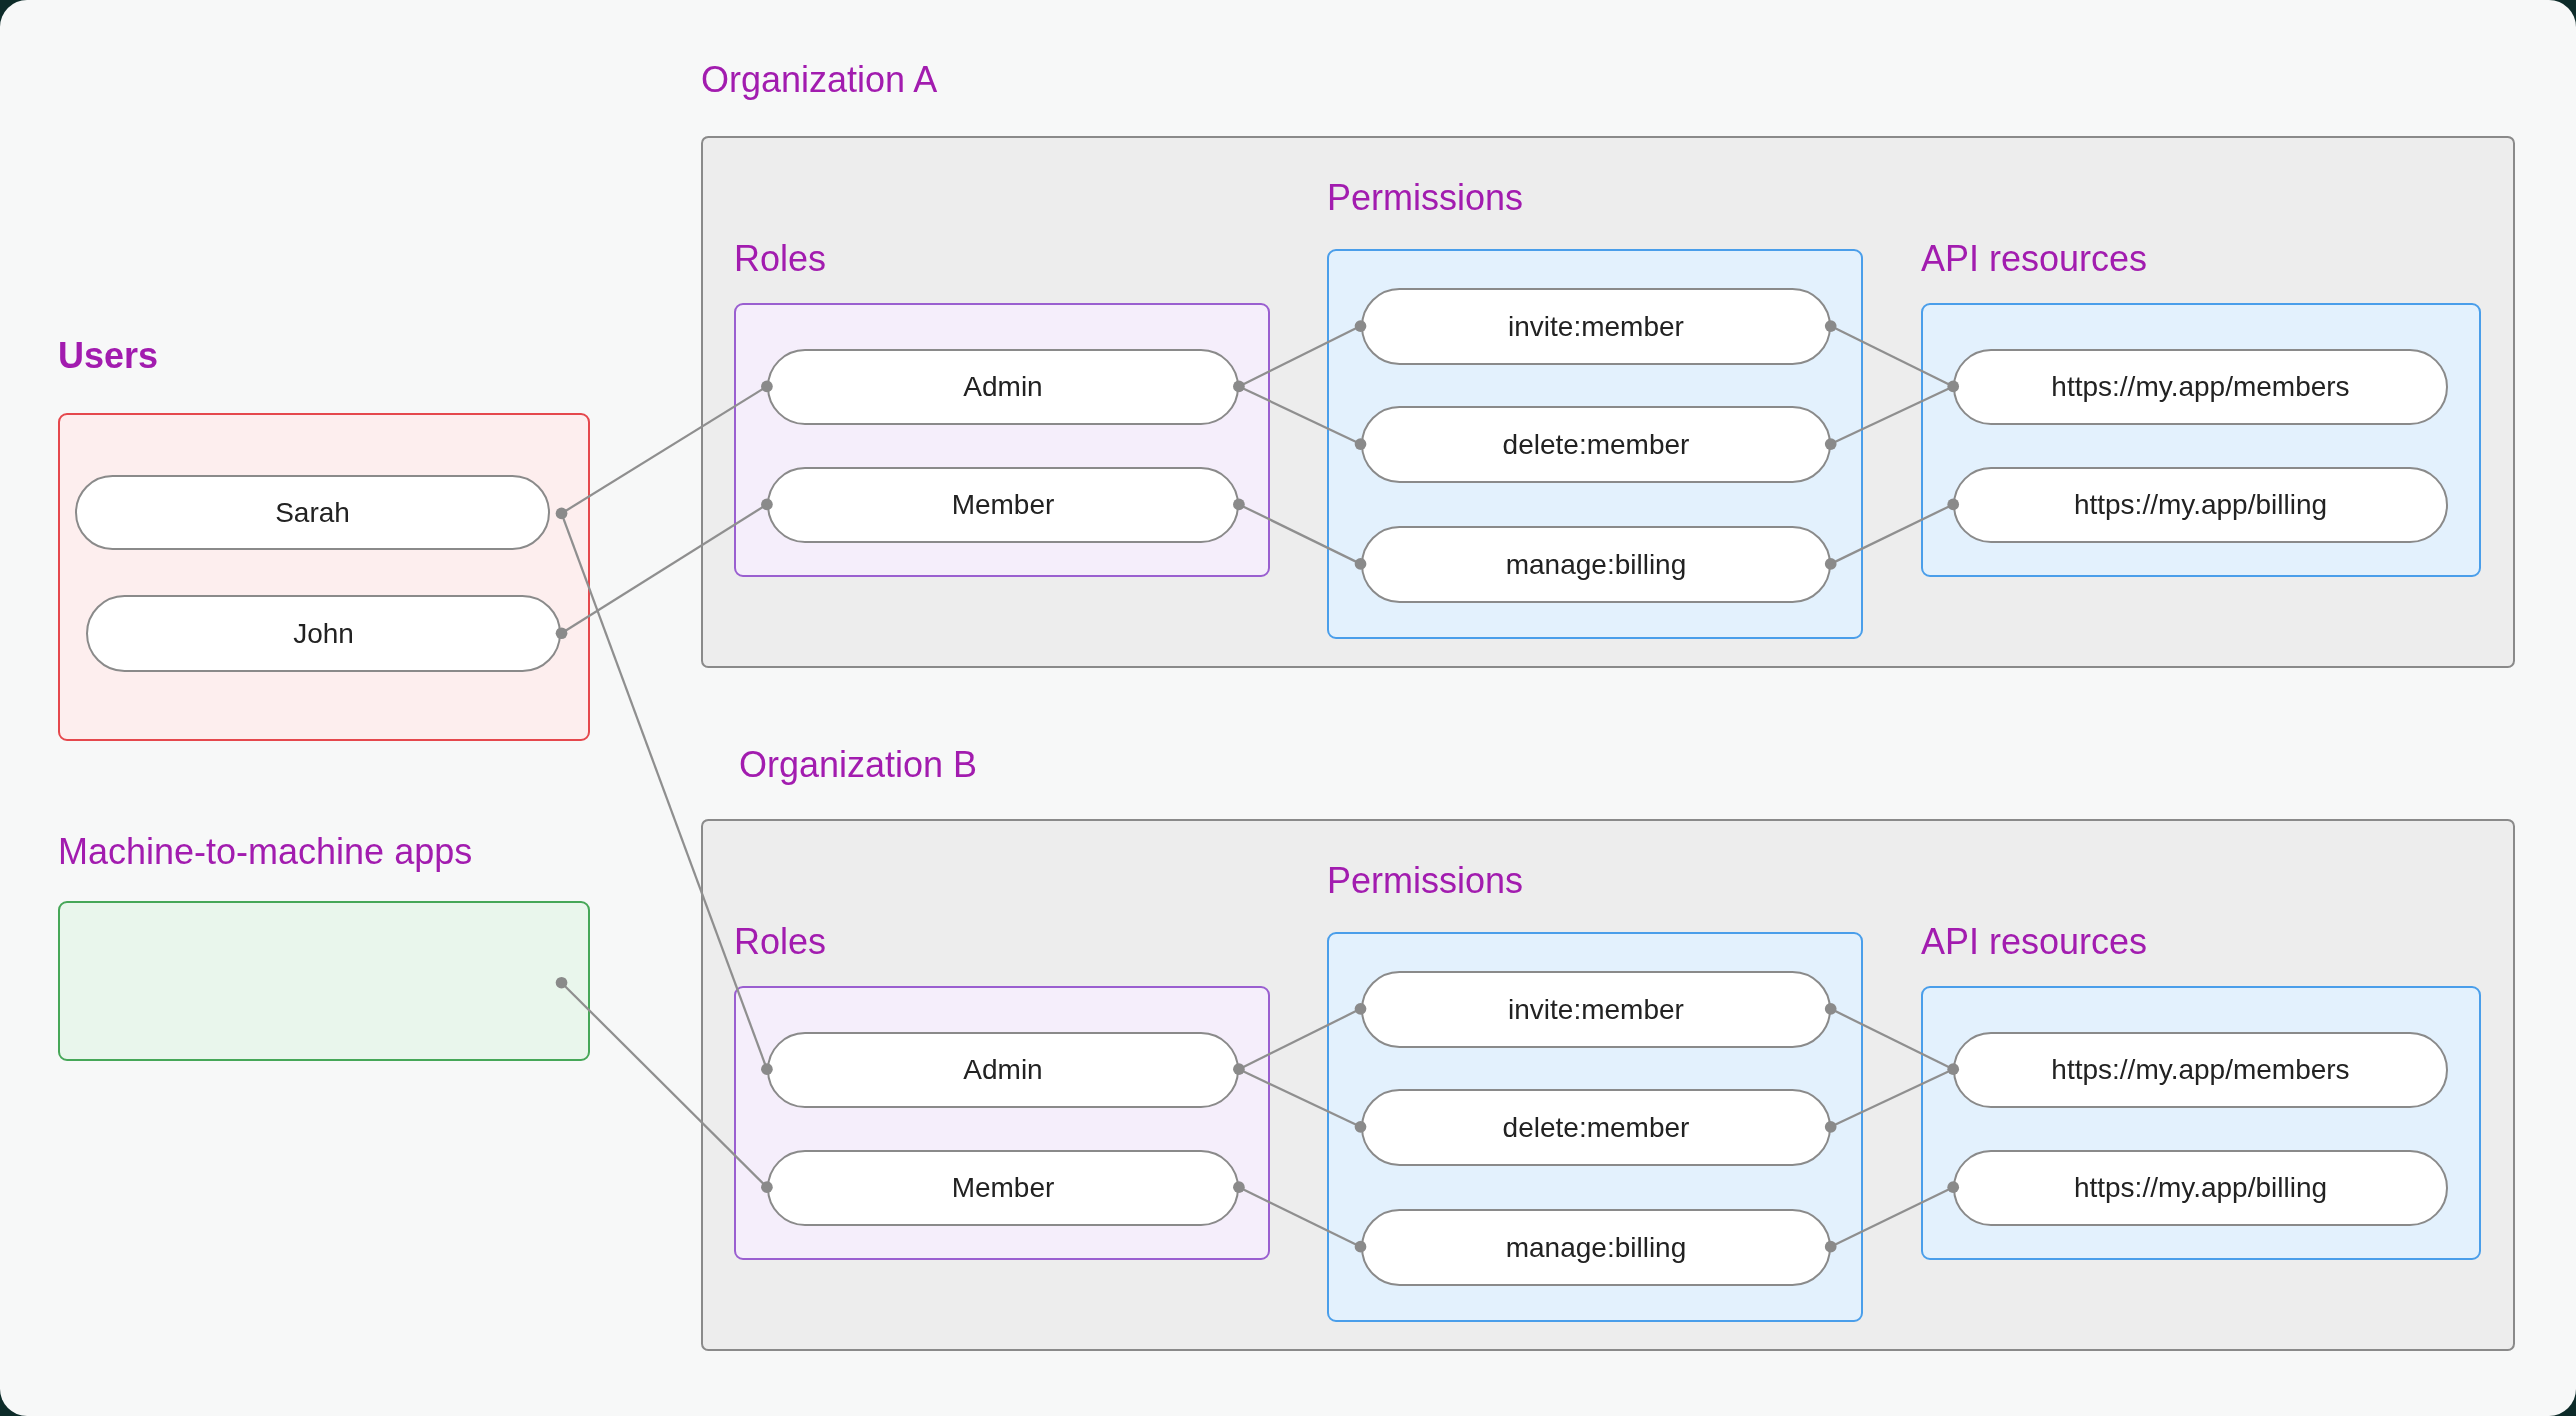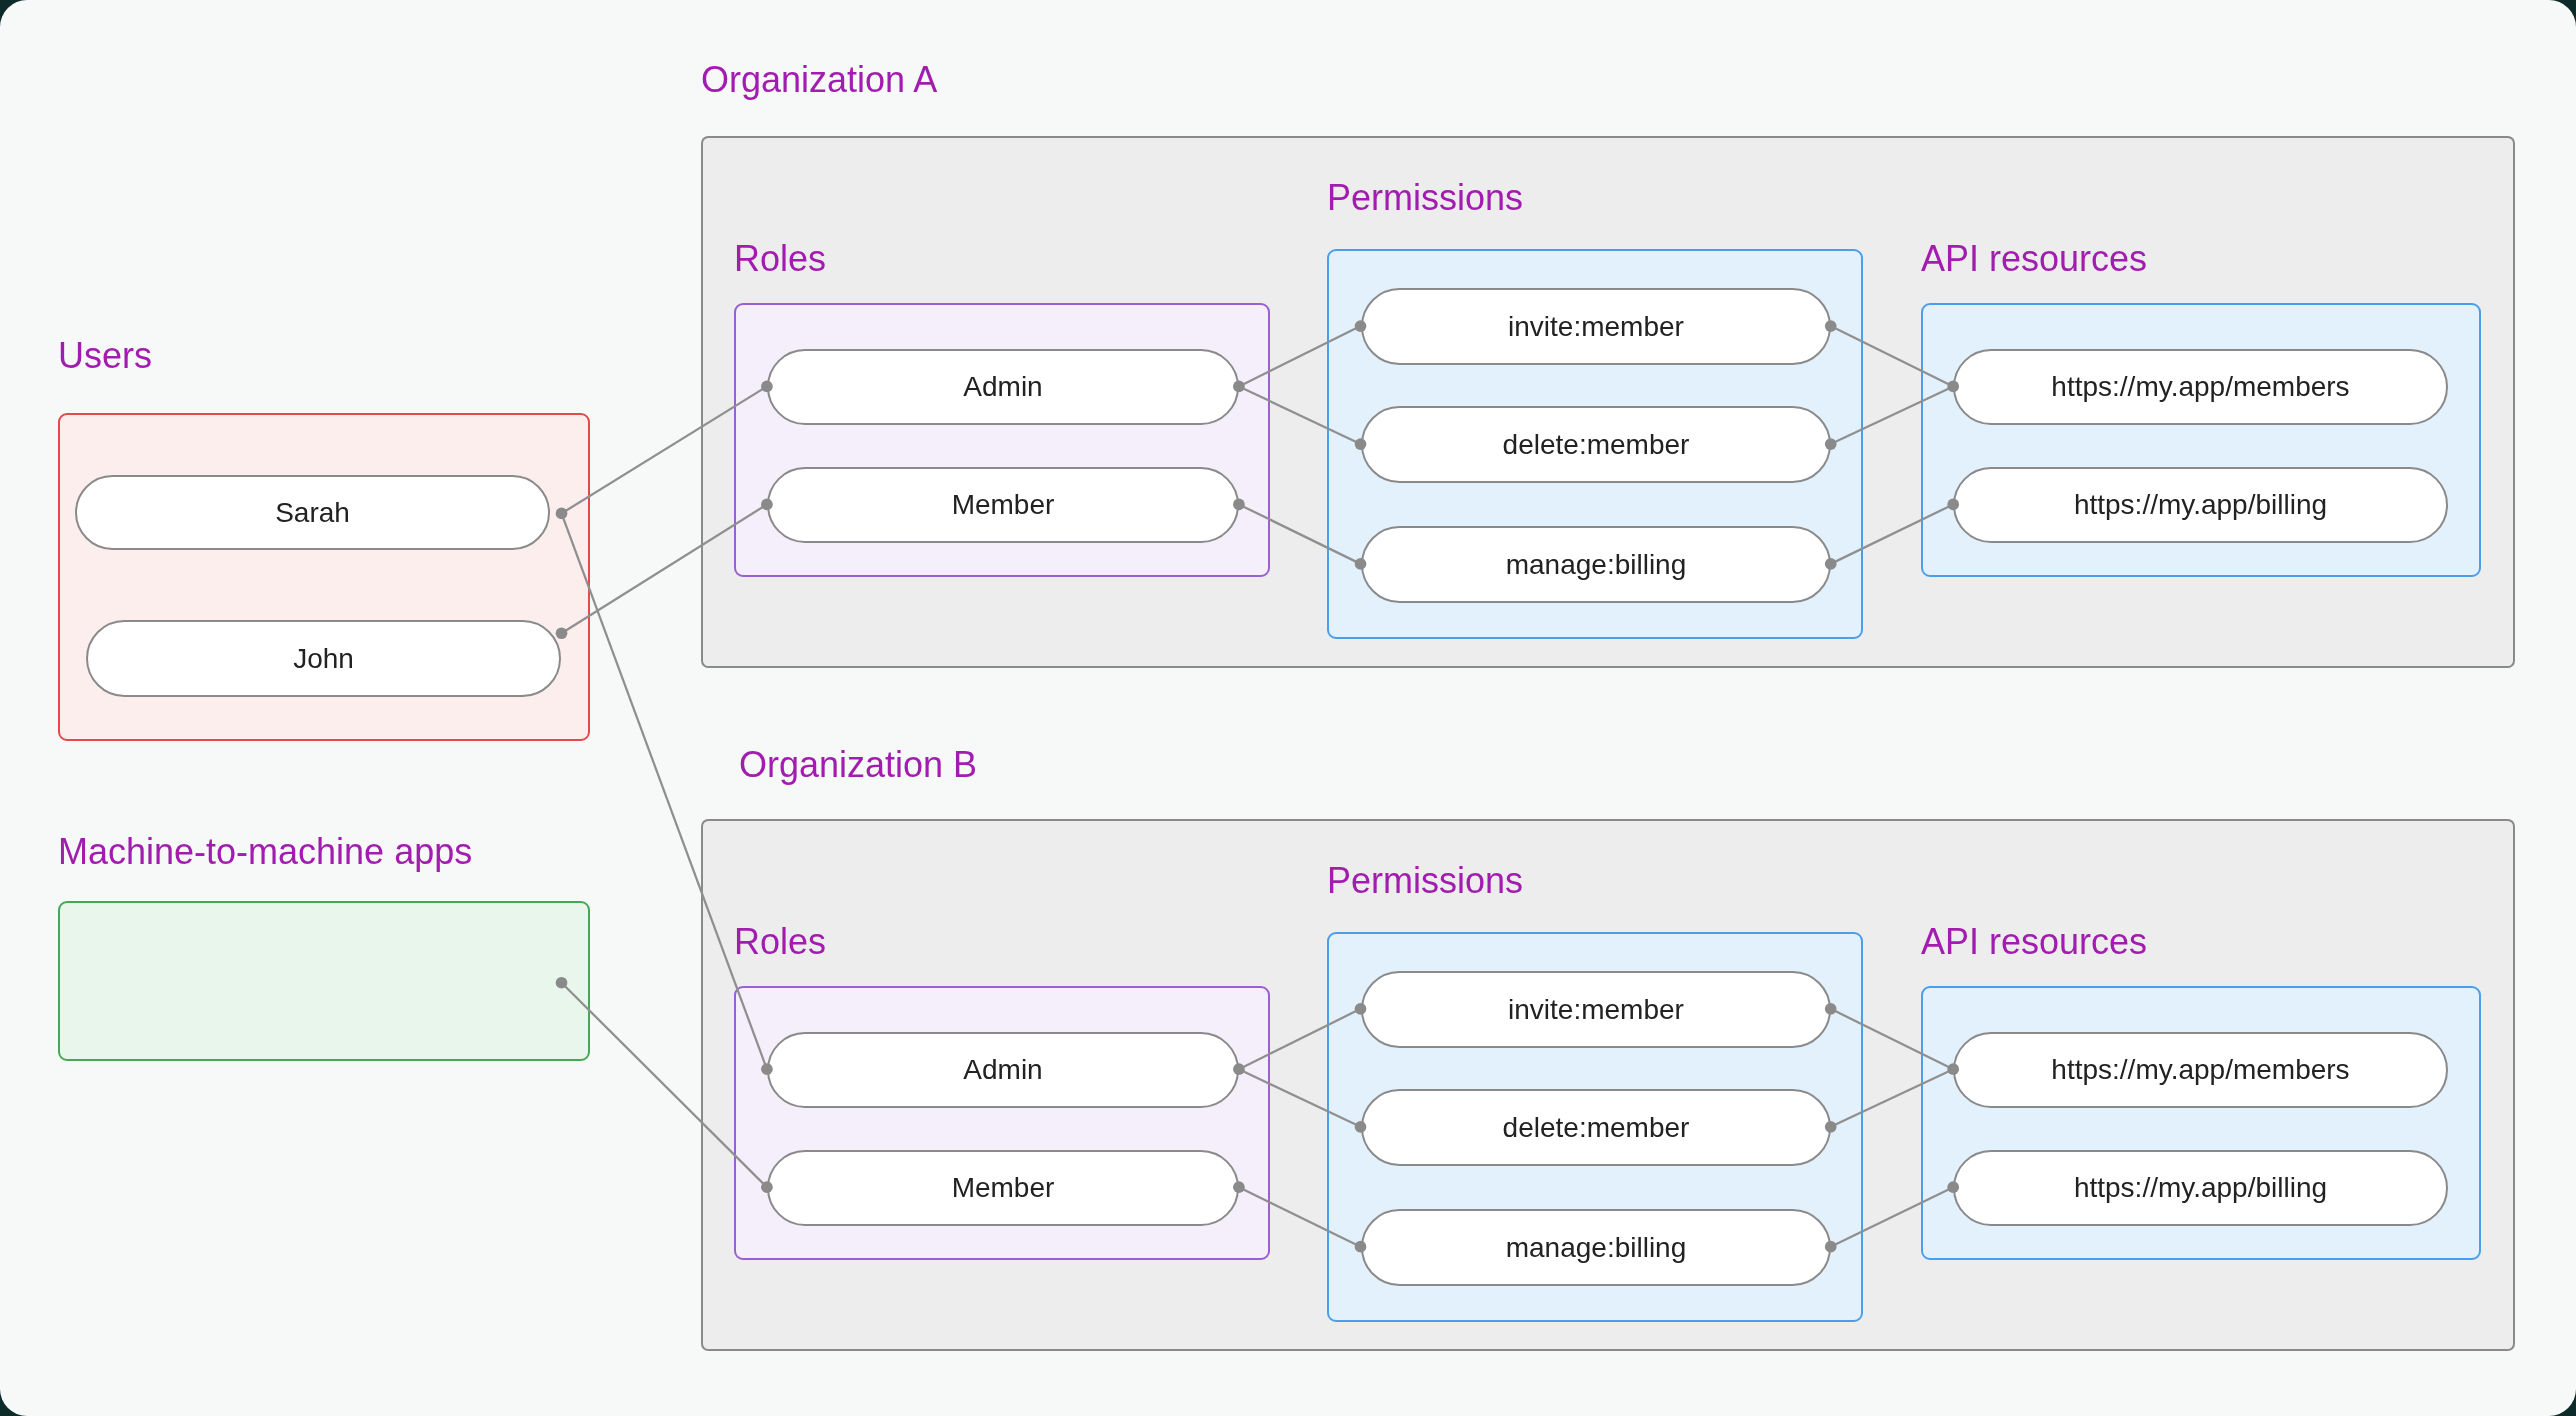--- a/index.html
+++ b/index.html
@@ -51,24 +51,24 @@
     pointer-events: none;
   }
   svg.edges line { stroke: #8f8f8f; stroke-width: 2.5; }
   svg.edges circle { fill: #8a8a8a; }
 </style>
 </head>
 <body>
 
 <div class="stage">
 
-  <div class="section-label" style="left:58px; top:335px;">Users</div>
+  <div class="section-label" style="left:58px; top:335px;font-weight:bold;">Users</div>
   <div class="box users-box" style="left:58px; top:413px; width:532px; height:328px;"></div>
   <div class="pill" style="left:75px; top:475px; width:475px; height:75px;">Sarah</div>
-  <div class="pill" style="left:86px; top:595px; width:475px; height:77px;margin-top:25px;">John</div>
+  <div class="pill" style="left:86px; top:595px; width:475px; height:77px;">John</div>
 
   <div class="section-label" style="left:58px; top:831px;">Machine-to-machine apps</div>
   <div class="box m2m-box" style="left:58px; top:901px; width:532px; height:160px;"></div>
 
   <div class="section-label" style="left:701px; top:59px;">Organization A</div>
   <div class="box org-box" style="left:701px; top:136px; width:1814px; height:532px;"></div>
 
   <div class="section-label" style="left:734px; top:238px;">Roles</div>
   <div class="box roles-box" style="left:734px; top:303px; width:536px; height:274px;"></div>
   <div class="pill" style="left:767px; top:349px; width:472px; height:76px;">Admin</div>

